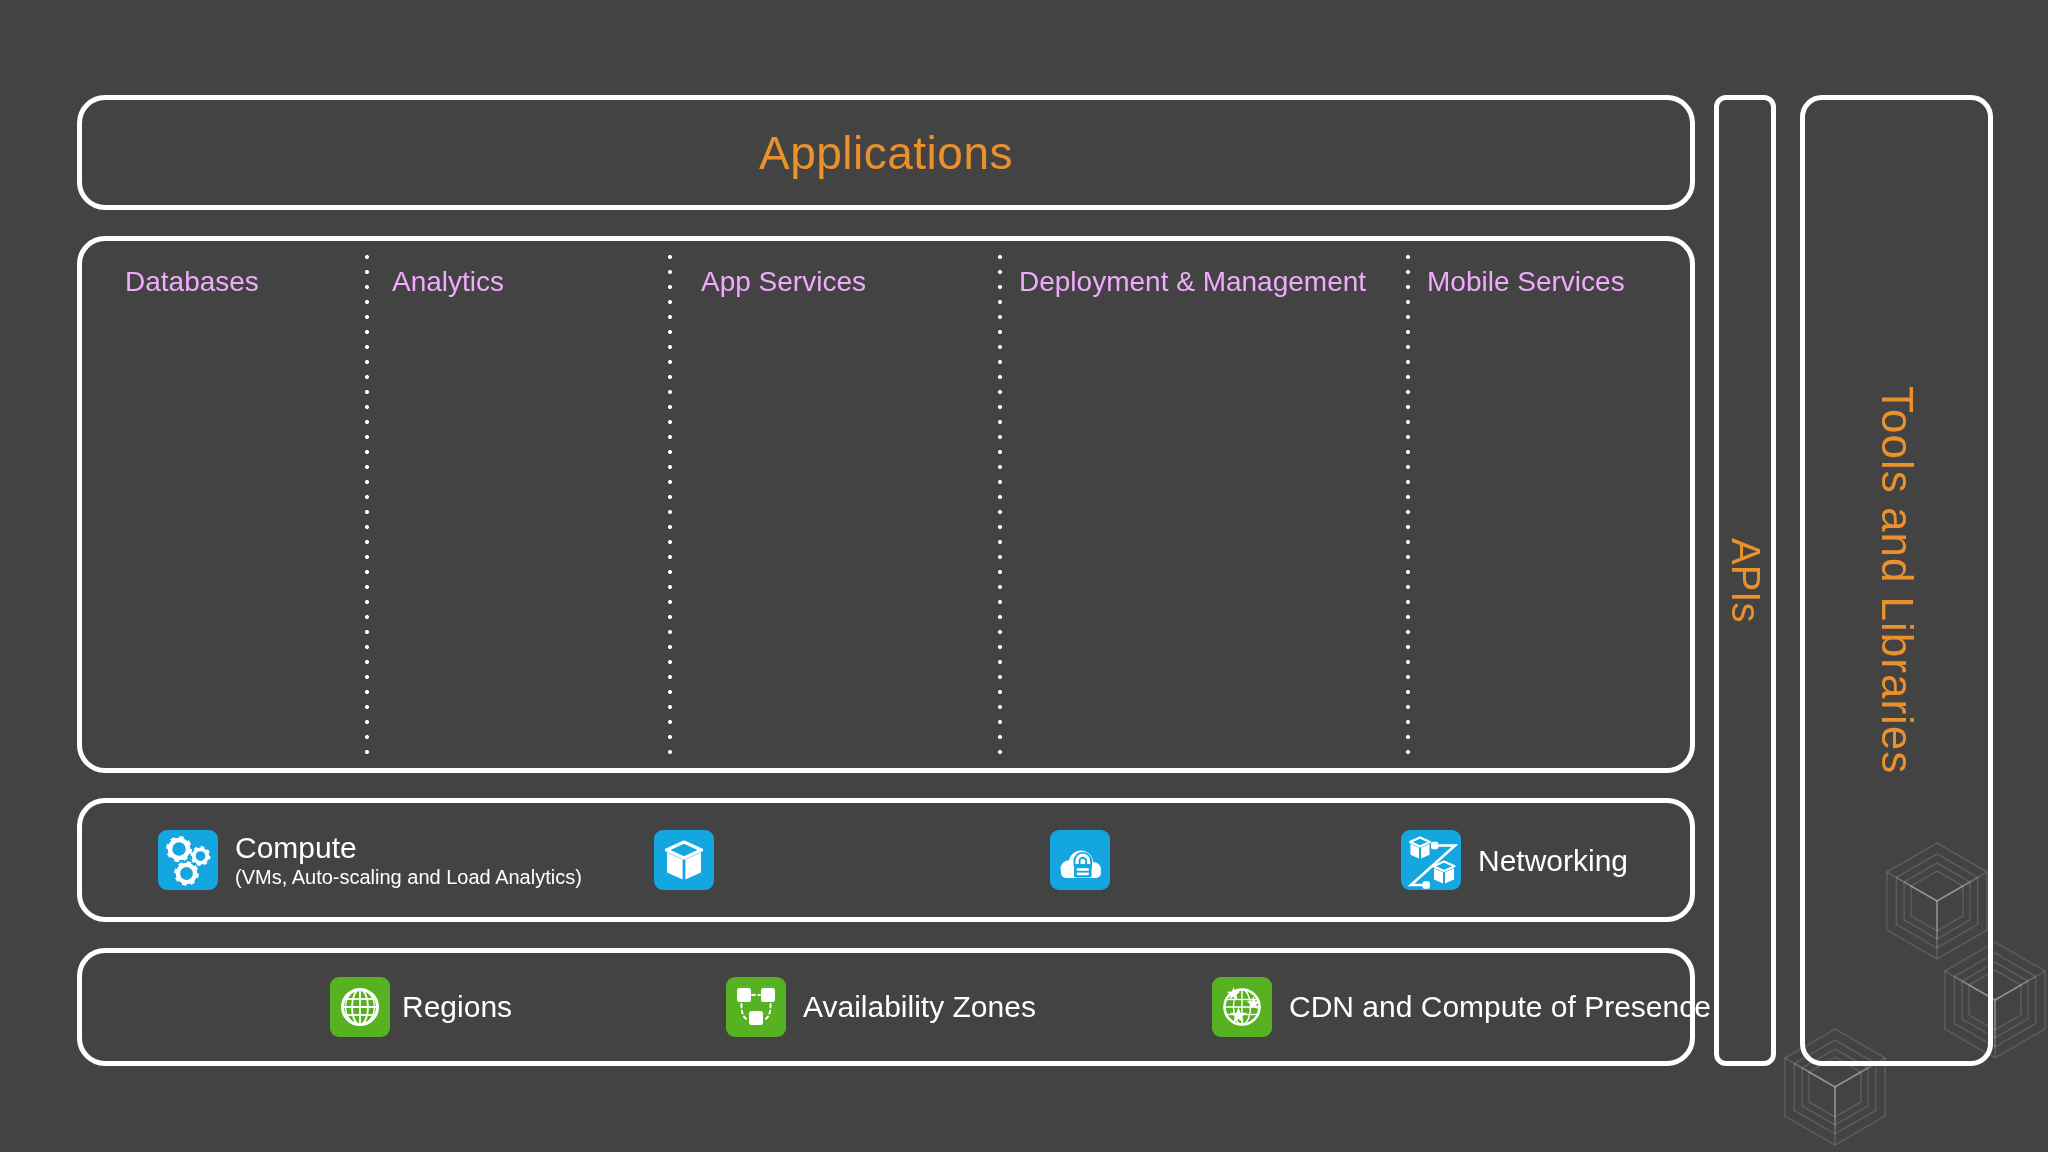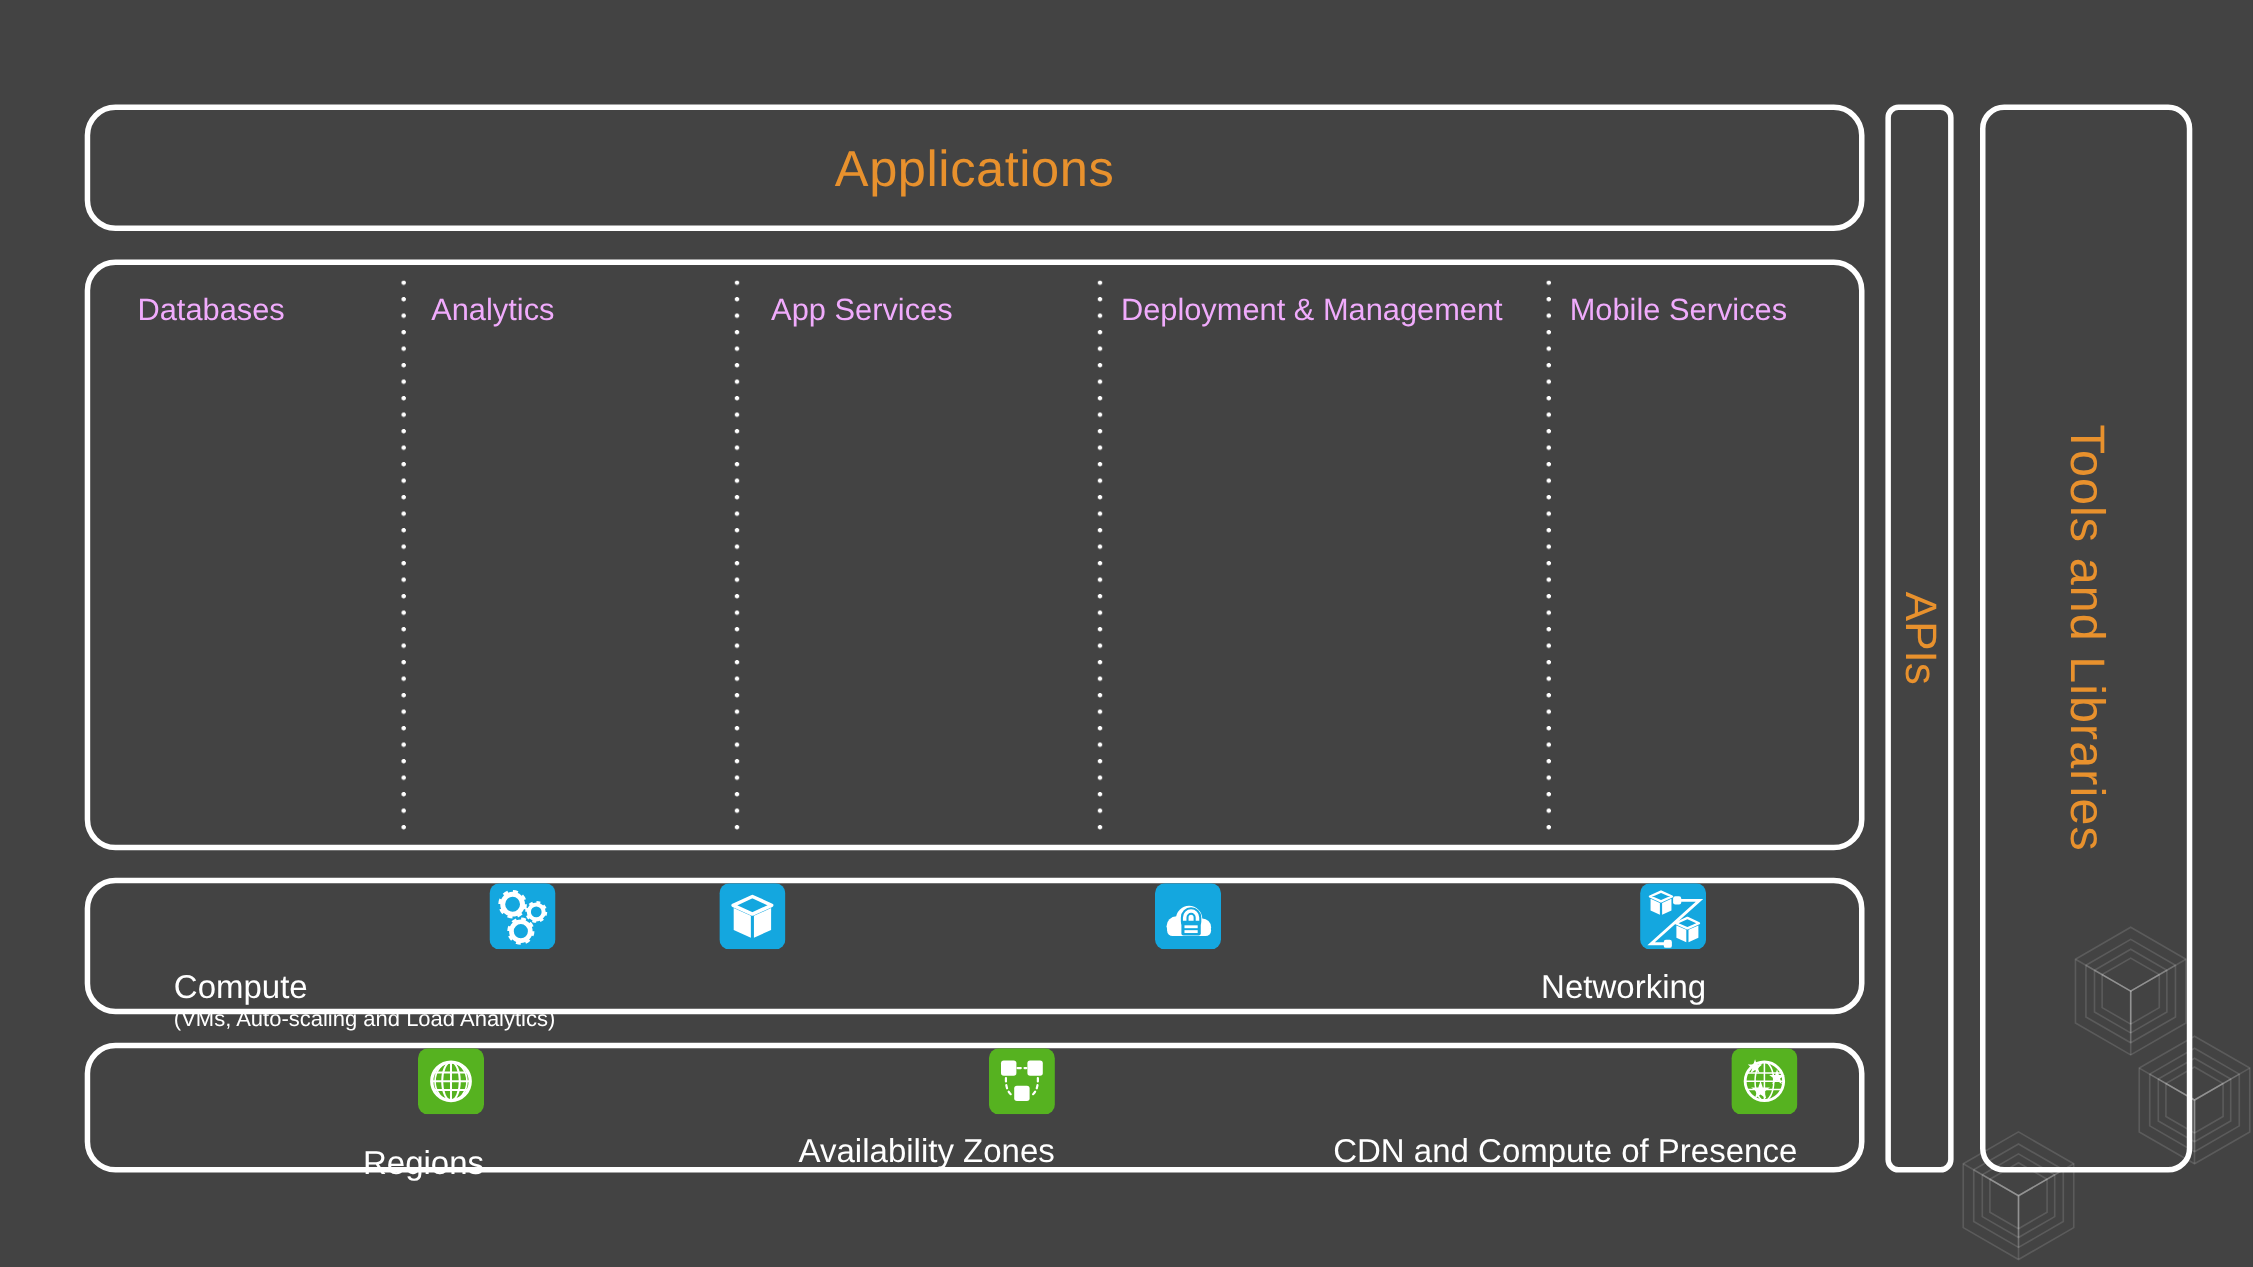--- a/index.html
+++ b/index.html
@@ -25,21 +25,21 @@
   .col-header { position:absolute; top:25px; font-size:28px; color:#f0abfc; white-space:nowrap; }
   .col-sep {
     position:absolute; top:14px; height:505px; width:4px;
     background-image: radial-gradient(circle at 2px 2px, #ffffff 1.7px, rgba(255,255,255,0) 2.3px);
     background-size:4px 15px; background-repeat:repeat-y;
   }
 
   .platform-box { left:77px; top:798px; width:1618px; height:124px; }
   .infra-box    { left:77px; top:948px; width:1618px; height:118px; }
 
-  .row-item { position:absolute; top:0; height:100%; display:flex; align-items:flex-end; gap:17px;flex-direction:column; }
+  .row-item { position:absolute; top:0; height:100%; display:flex; align-items:center; gap:17px; }
   .row-item .txt { display:flex; flex-direction:column; justify-content:center; }
   .item-title { font-size:30px; line-height:35px; color:#ffffff; white-space:nowrap; }
   .item-sub   { font-size:20px; line-height:25px; color:#ffffff; white-space:nowrap; }
   .txt div:empty { display:none; }
   .infra-label { font-size:30px; color:#ffffff; white-space:nowrap; }
   .svc-icon { width:60px; height:60px; flex:0 0 60px; }
 
   .apis-bar  { left:1714px; top:95px; width:62px;  height:971px; border-radius:12px;
     display:flex; align-items:center; justify-content:center; }
   .tools-bar { left:1800px; top:95px; width:193px; height:971px; border-radius:22px;
@@ -188,21 +188,21 @@
       </svg>
       <div class="txt">
         <div class="item-title">Networking</div>
 
       </div>
     </div>
   </div>
 
   <div class="wbox infra-box">
 
-    <div class="row-item" style="left:248px; gap:28px">
+    <div class="row-item" style="left:248px; gap:12px">
       <svg class="svc-icon" viewBox="0 0 60 60">
         <rect width="60" height="60" rx="9" fill="#56b220"></rect>
         <g stroke="#ffffff" fill="none">
           <circle cx="30" cy="30" r="17.5" stroke-width="3"></circle>
           <ellipse cx="30" cy="30" rx="8" ry="17.5" stroke-width="1.8"></ellipse>
           <ellipse cx="30" cy="30" rx="14.5" ry="17.5" stroke-width="1.5"></ellipse>
           <line x1="30" y1="12.5" x2="30" y2="47.5" stroke-width="1.8"></line>
           <line x1="14.5" y1="22" x2="45.5" y2="22" stroke-width="1.8"></line>
           <line x1="12.5" y1="30" x2="47.5" y2="30" stroke-width="1.8"></line>
           <line x1="14.5" y1="38" x2="45.5" y2="38" stroke-width="1.8"></line>

